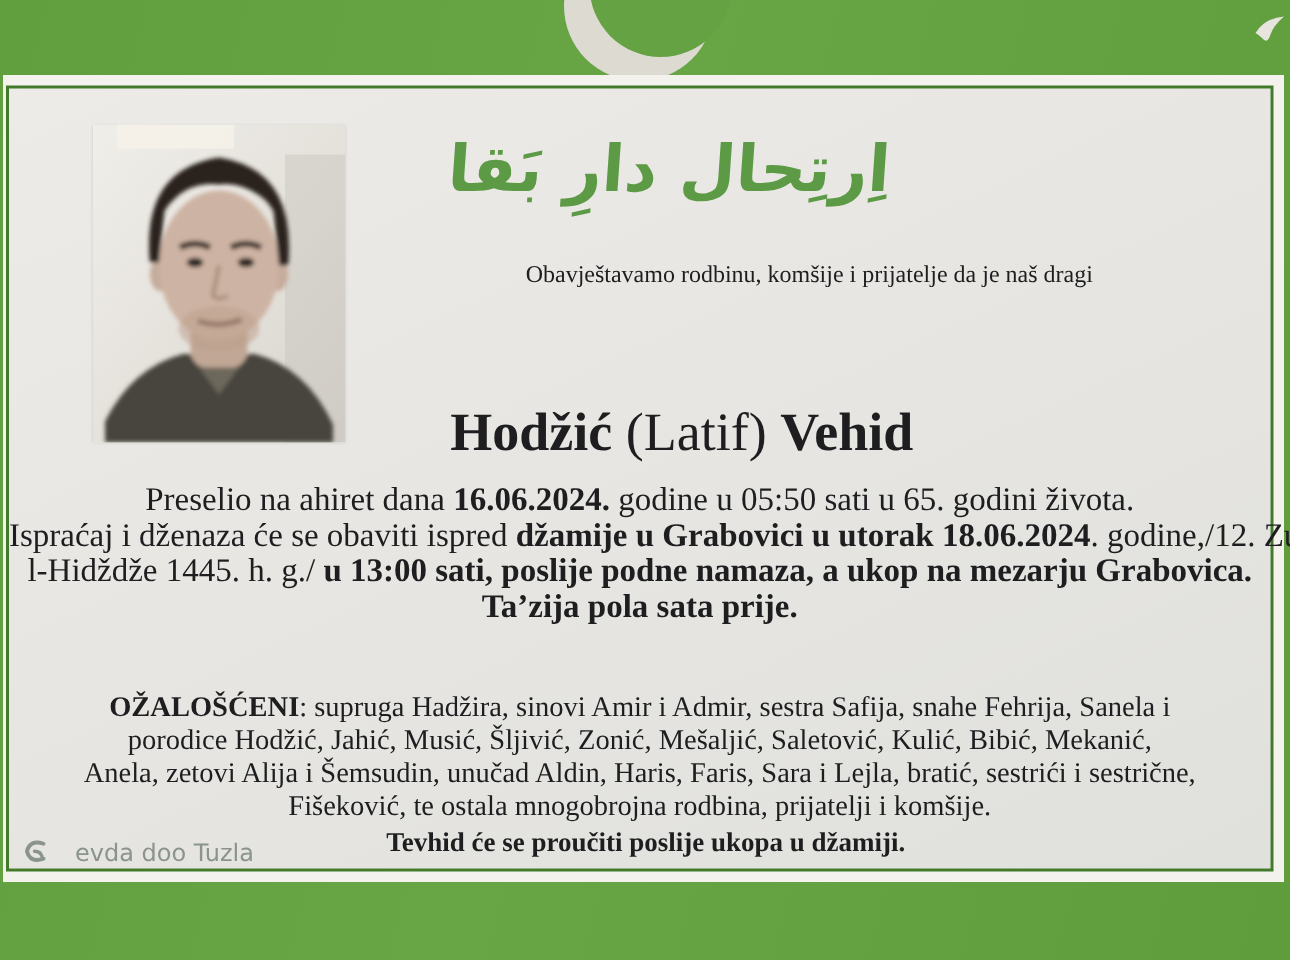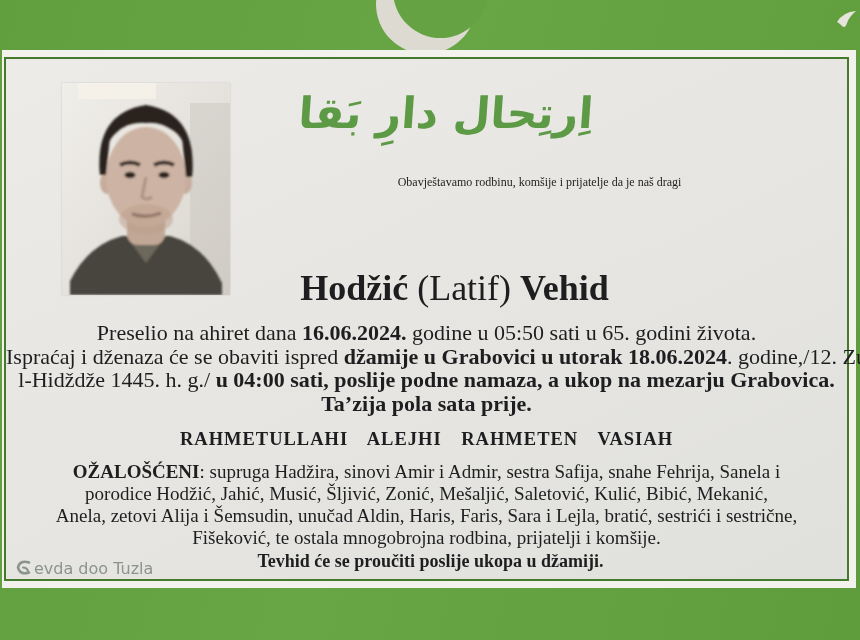--- a/index.html
+++ b/index.html
@@ -26,21 +26,21 @@
   .photo{position:absolute;left:56px;top:24px;width:168px;height:212px;box-shadow:0 0 2px rgba(0,0,0,.15);}
   
   .arabic{
     position:absolute;left:230px;top:4px;width:420px;height:100px;
     display:flex;align-items:center;justify-content:center;
     font-family:"DejaVu Sans",sans-serif;font-size:43px;font-weight:bold;
     color:#5d9a45;transform:skewX(-4deg);
   }
   .announce{
     position:absolute;left:234px;top:116px;right:8px;
-    text-align:center;font-size:12px;white-space:nowrap;
+    text-align:center;font-size:16px;white-space:nowrap;
   }
   .name{
     position:absolute;left:0;top:206px;width:100%;padding-left:56px;box-sizing:border-box;
     text-align:center;font-size:36px;line-height:46px;white-space:nowrap;
   }
   .name .b{font-weight:bold;}
   .details{
     position:absolute;left:0;top:262px;width:100%;
     text-align:center;font-size:22px;line-height:23.5px;white-space:nowrap;
   }
@@ -54,21 +54,21 @@
     position:absolute;left:0;top:402px;width:100%;
     text-align:center;font-size:19px;line-height:22px;white-space:nowrap;
   }
   .mourners .b{font-weight:bold;}
   .tevhid{
     position:absolute;left:4px;top:492px;width:100%;
     text-align:center;font-size:18px;font-weight:bold;white-space:nowrap;
   }
   .printer{
     position:absolute;left:8px;top:498px;height:22px;
-    display:flex;align-items:center;gap:2px;
+    display:flex;align-items:center;gap:18px;
     font-family:"DejaVu Sans",sans-serif;font-size:16px;color:#8a948d;
   }
 </style>
 </head>
 <body>
 
 <div class="crescent">
   <div class="moon"></div>
   <div class="bite"></div>
 </div>
@@ -117,25 +117,24 @@
 
   <div class="arabic">اِرتِحال دارِ بَقا</div>
 
   <div class="announce">Obavještavamo rodbinu, komšije i prijatelje da je naš dragi</div>
 
   <div class="name"><span class="b">Hodžić</span><span> </span><span>(Latif)</span><span> </span><span class="b">Vehid</span></div>
 
   <div class="details">
     <div><span>Preselio na ahiret dana </span><span class="b">16.06.2024.</span><span> godine u 05:50 sati u 65. godini života.</span></div>
     <div><span>Ispraćaj i dženaza će se obaviti ispred </span><span class="b">džamije u Grabovici u utorak 18.06.2024</span><span>. godine,/12. Zu-</span></div>
-    <div><span>l-Hidždže 1445. h. g./ </span><span class="b">u 04:00 sati, poslije podne namaza, a ukop na mezarju Grabovica.</span></div>
+    <div><span>l-Hidždže 1445. h. g./ </span><span class="b">u 13:00 sati, poslije podne namaza, a ukop na mezarju Grabovica.</span></div>
     <div class="b">Ta’zija pola sata prije.</div>
   </div>
 
-  <div class="prayer">RAHMETULLAHI ALEJHI RAHMETEN VASIAH</div>
 
   <div class="mourners">
     <div><span class="b">OŽALOŠĆENI</span><span>: supruga Hadžira, sinovi Amir i Admir, sestra Safija, snahe Fehrija, Sanela i</span></div>
     <div>porodice Hodžić, Jahić, Musić, Šljivić, Zonić, Mešaljić, Saletović, Kulić, Bibić, Mekanić,</div>
     <div>Anela, zetovi Alija i Šemsudin, unučad Aldin, Haris, Faris, Sara i Lejla, bratić, sestrići i sestrične,</div>
     <div>Fišeković, te ostala mnogobrojna rodbina, prijatelji i komšije.</div>
   </div>
 
   <div class="tevhid">Tevhid će se proučiti poslije ukopa u džamiji.</div>
 

